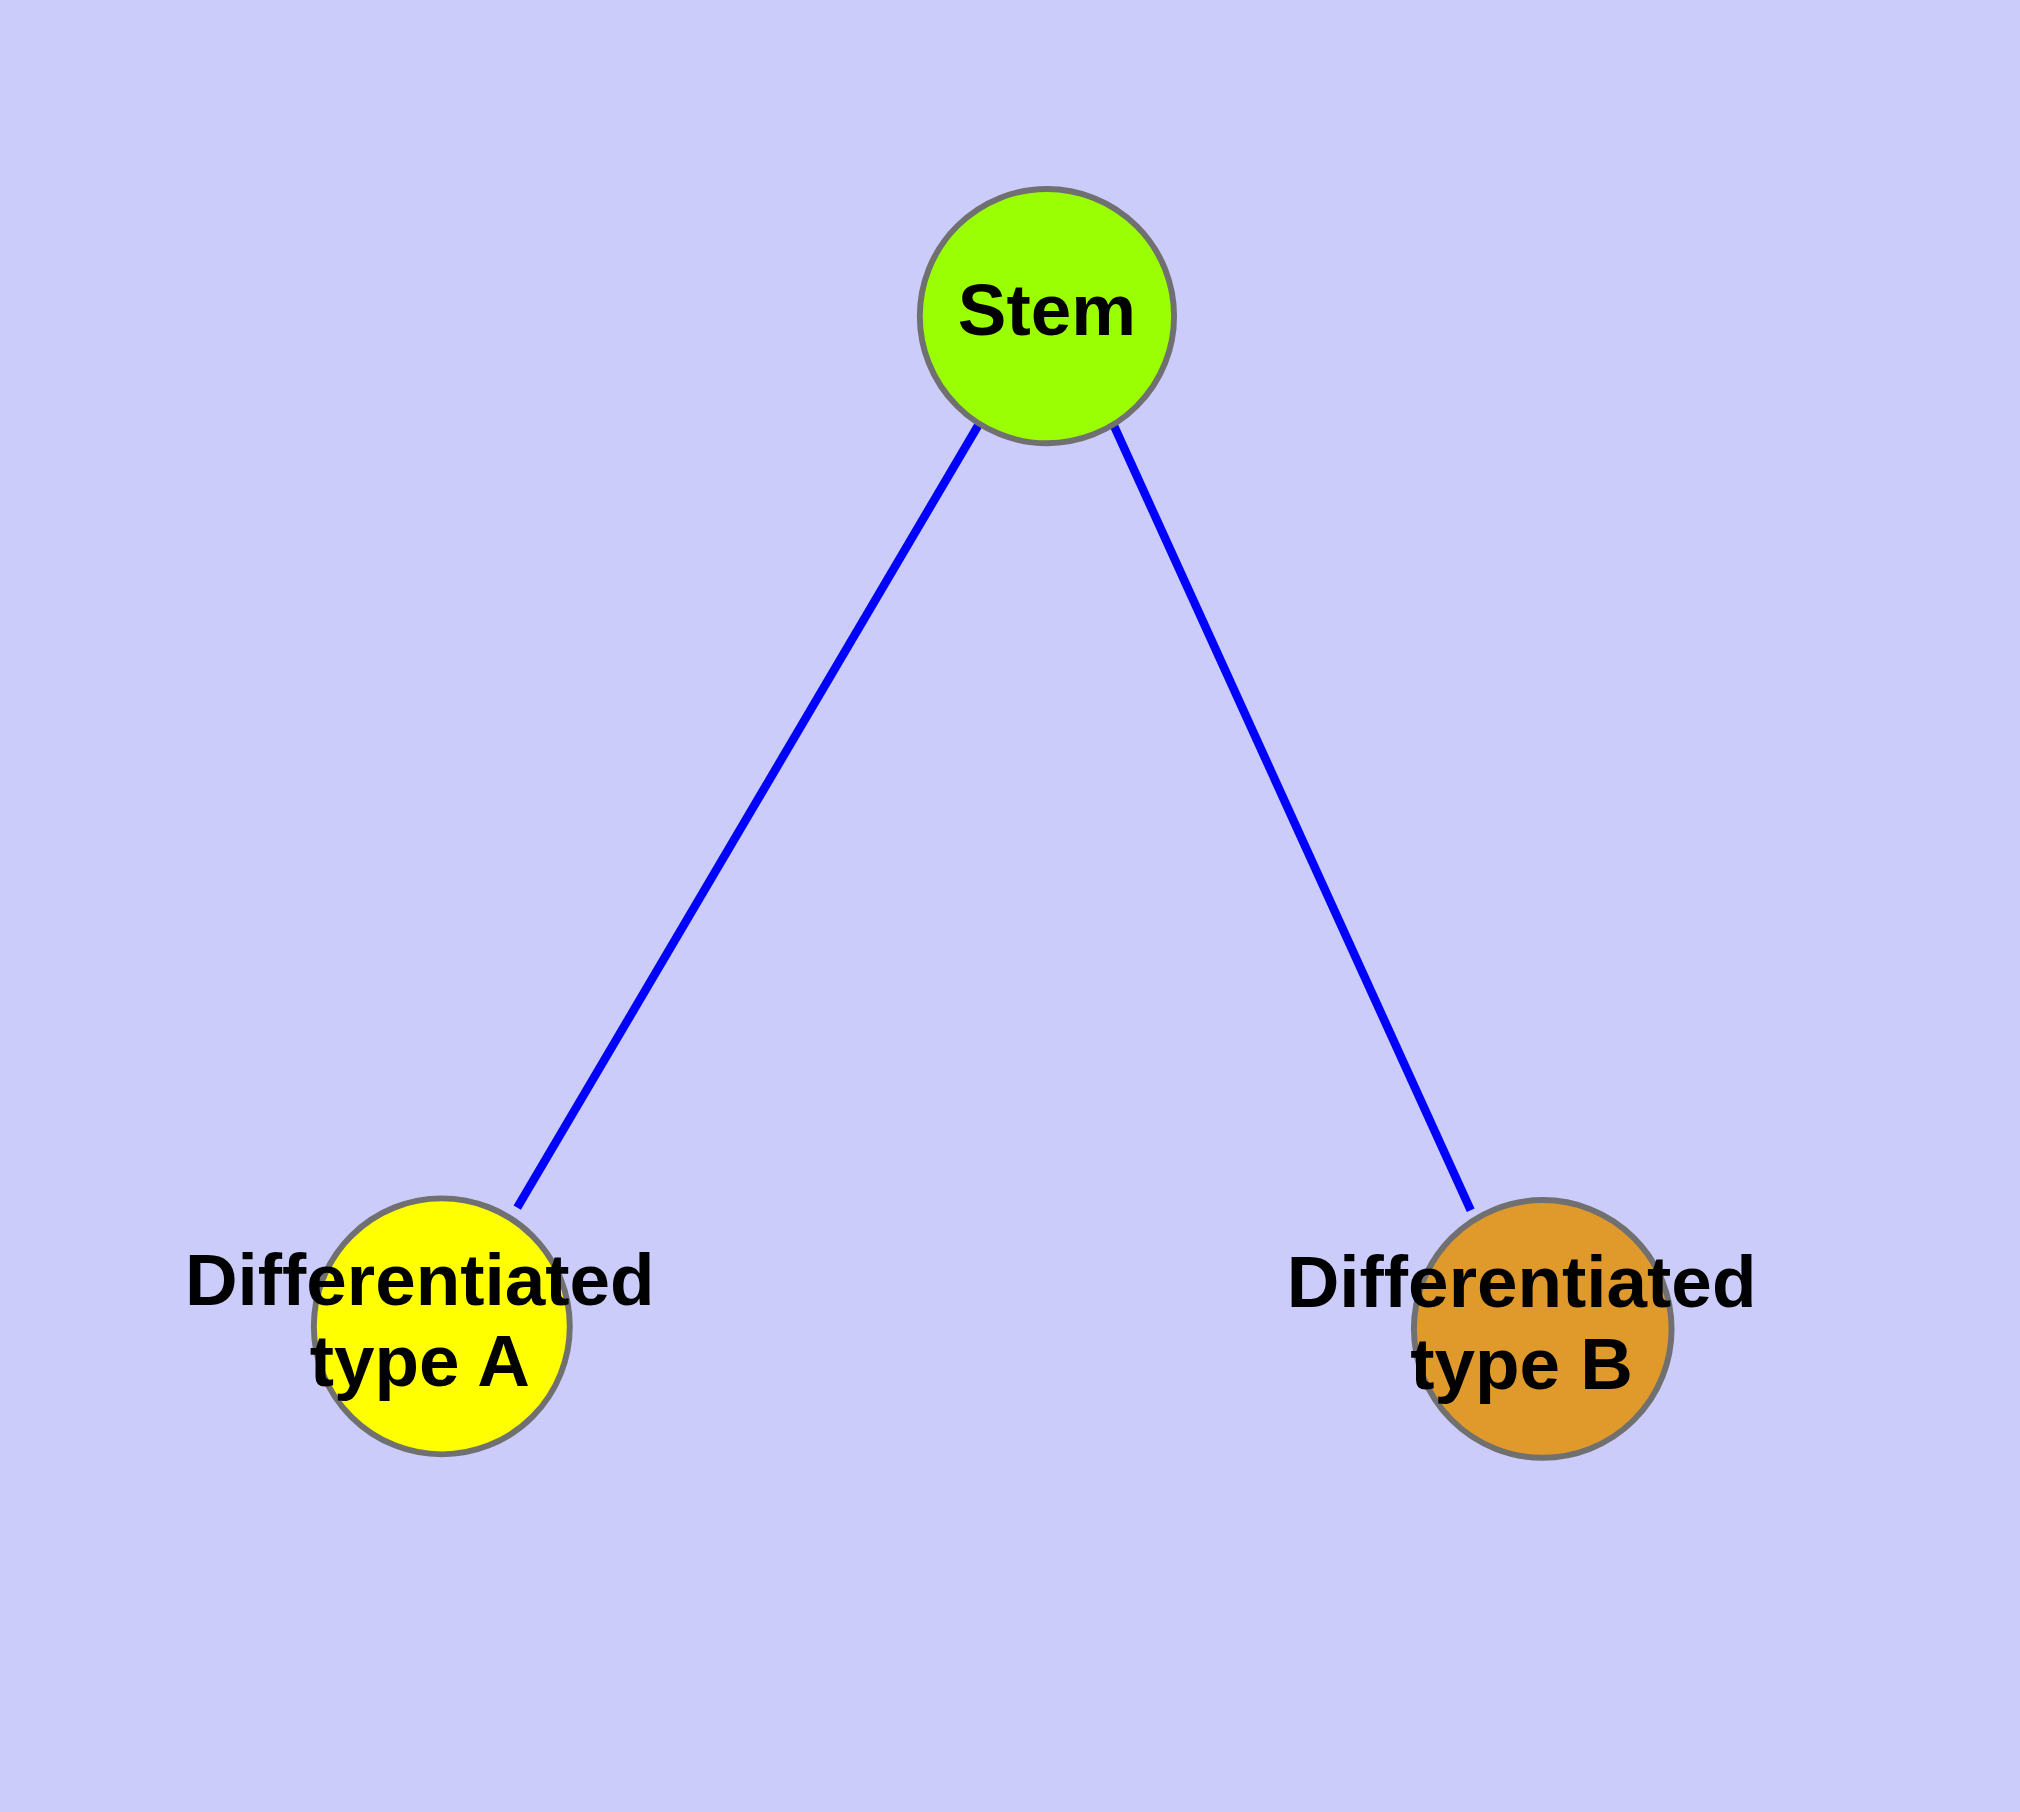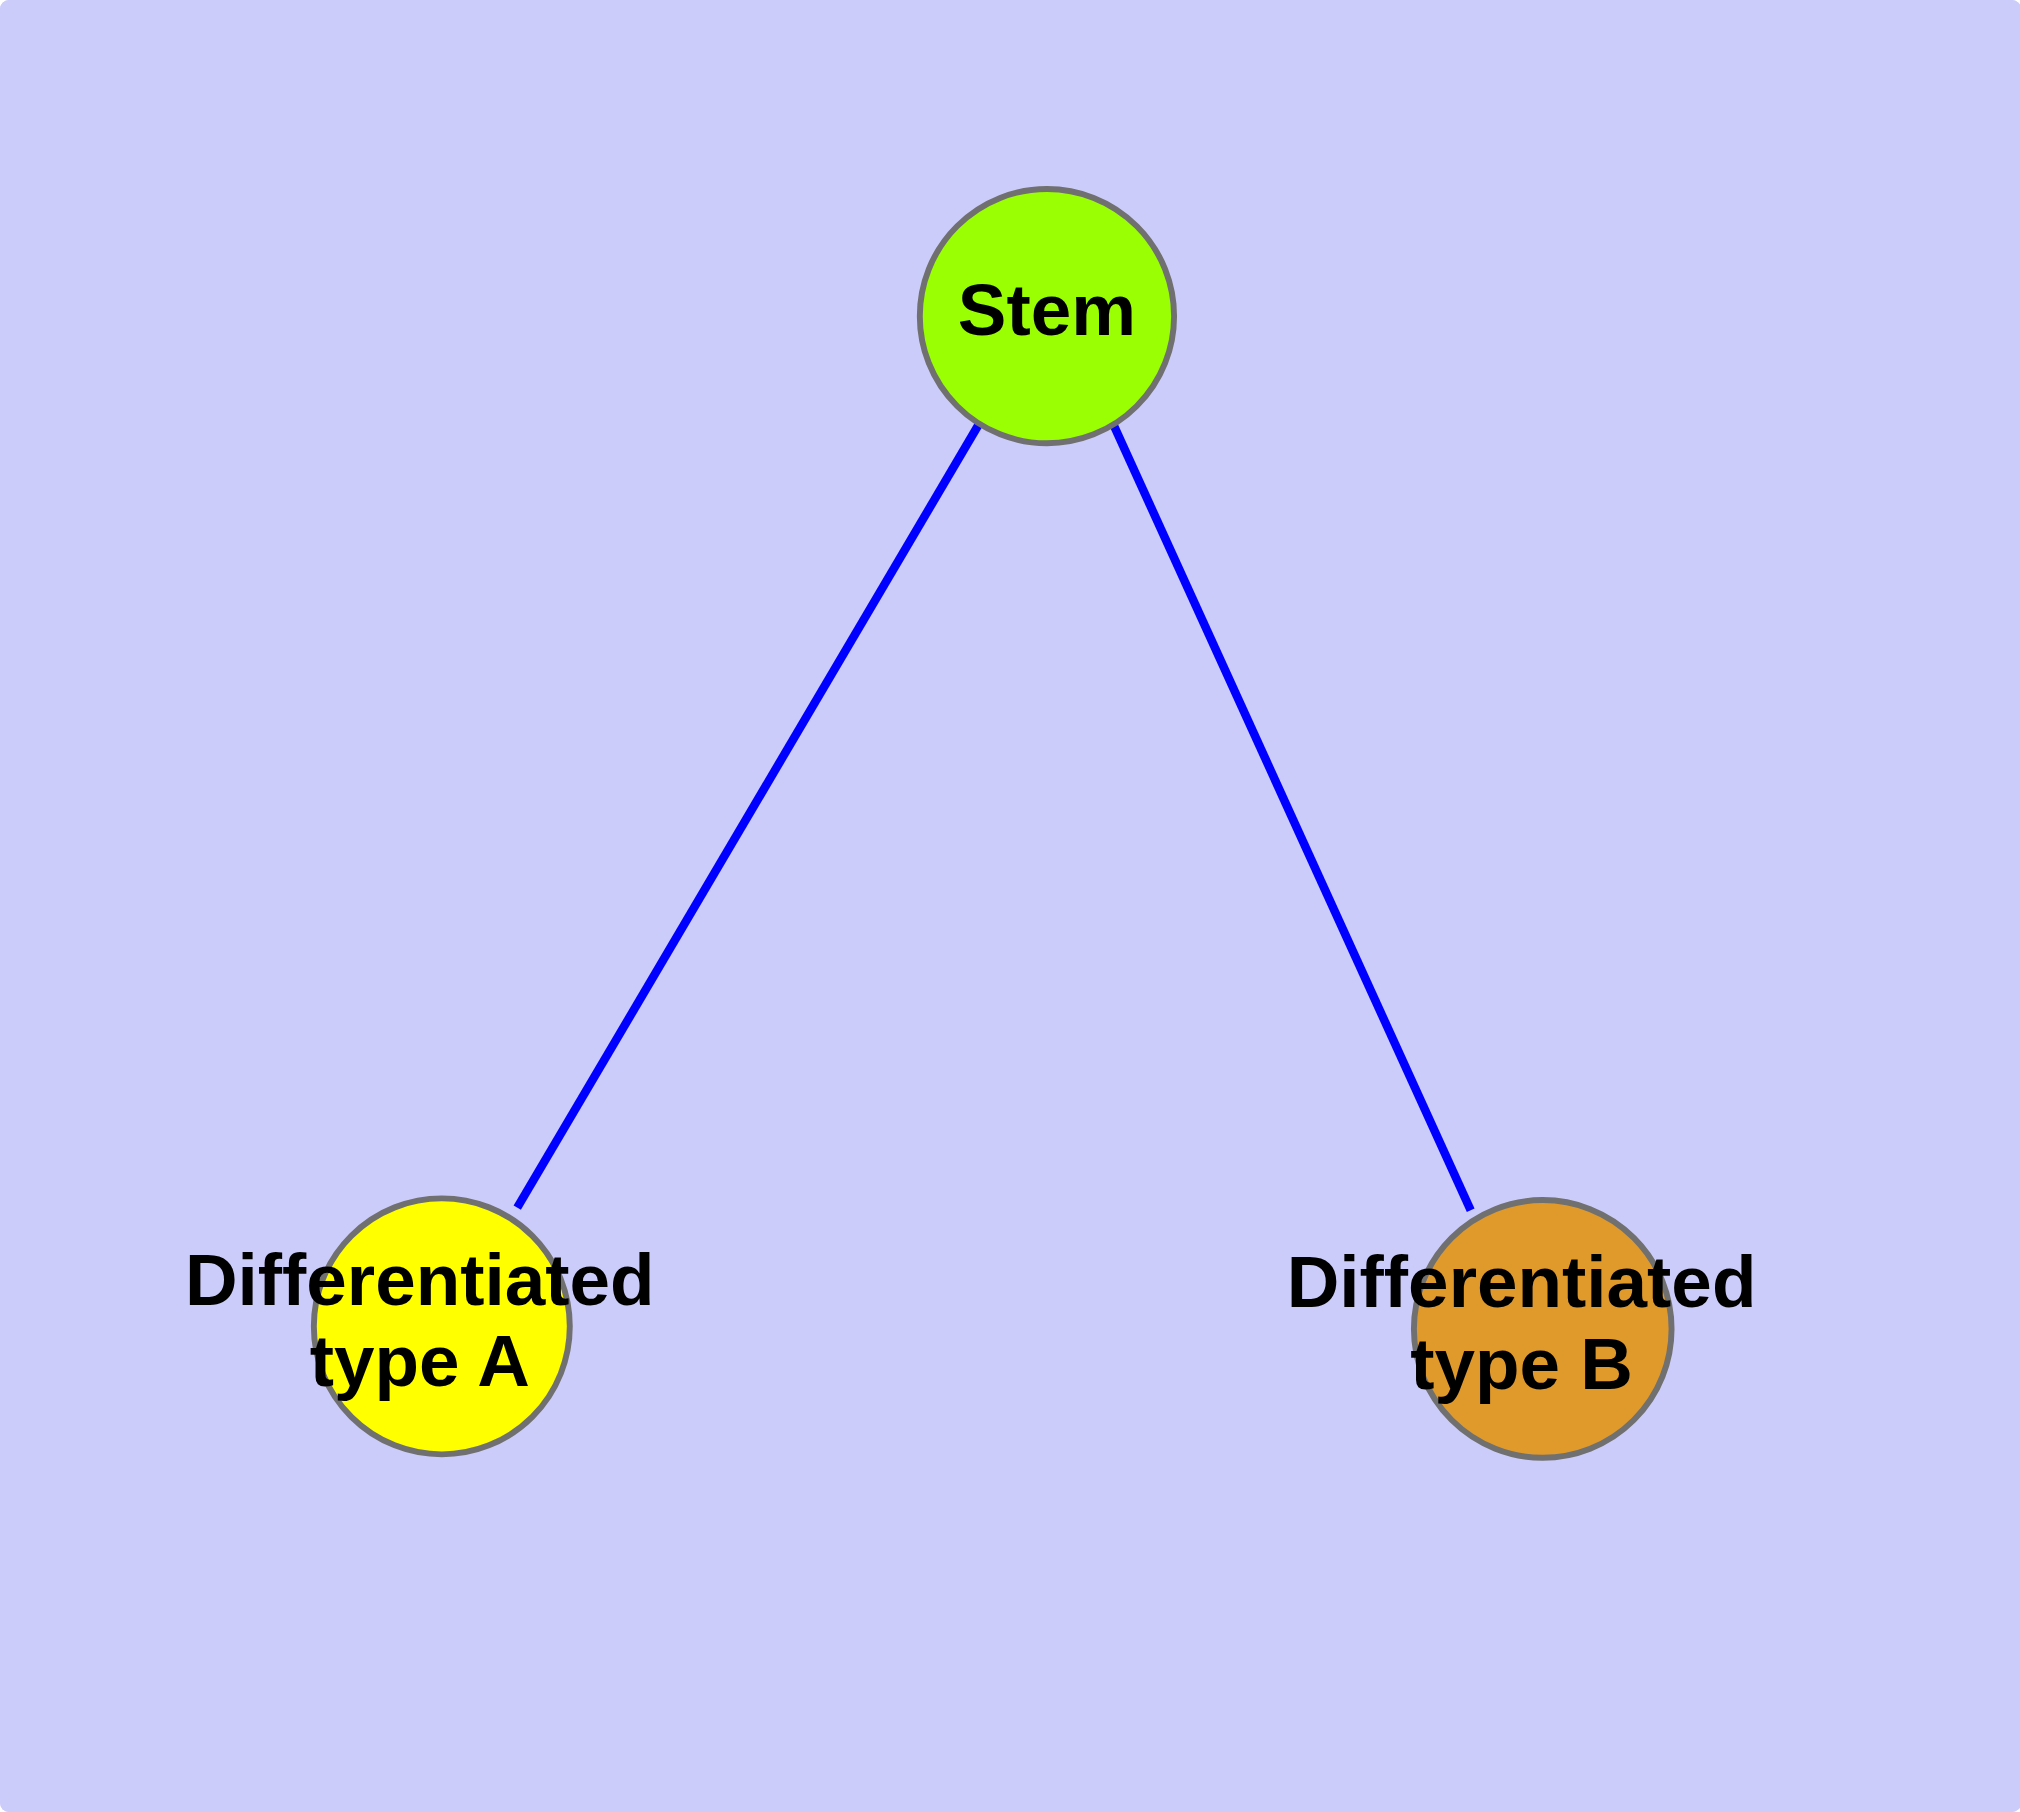--- a/index.html
+++ b/index.html
@@ -27,21 +27,21 @@
     fill: #000000;
     text-anchor: middle;
     dominant-baseline: middle;
     font-family: "Liberation Sans", "DejaVu Sans", sans-serif;
     paint-order: normal;
   }
 </style>
 </head>
 <body>
 
-<div id="canvas" style="background: rgb(204, 204, 250); border-radius: 9px;">
+<div id="canvas" style="background: rgb(204, 204, 250);">
   <svg id="graph-svg" viewBox="0 0 2384 2138">
 
     <rect x="0" y="0" width="2384" height="2138" fill="#ccccfa"></rect>
 
     <g>
       <line class="graph-edge" x1="1155" y1="500" x2="610" y2="1425" stroke="#0000ff" stroke-width="10" stroke-linecap="butt"></line>
       <line class="graph-edge" x1="1313" y1="500" x2="1735" y2="1428" stroke="#0000ff" stroke-width="10" stroke-linecap="butt"></line>
     </g>
 
     <g>

